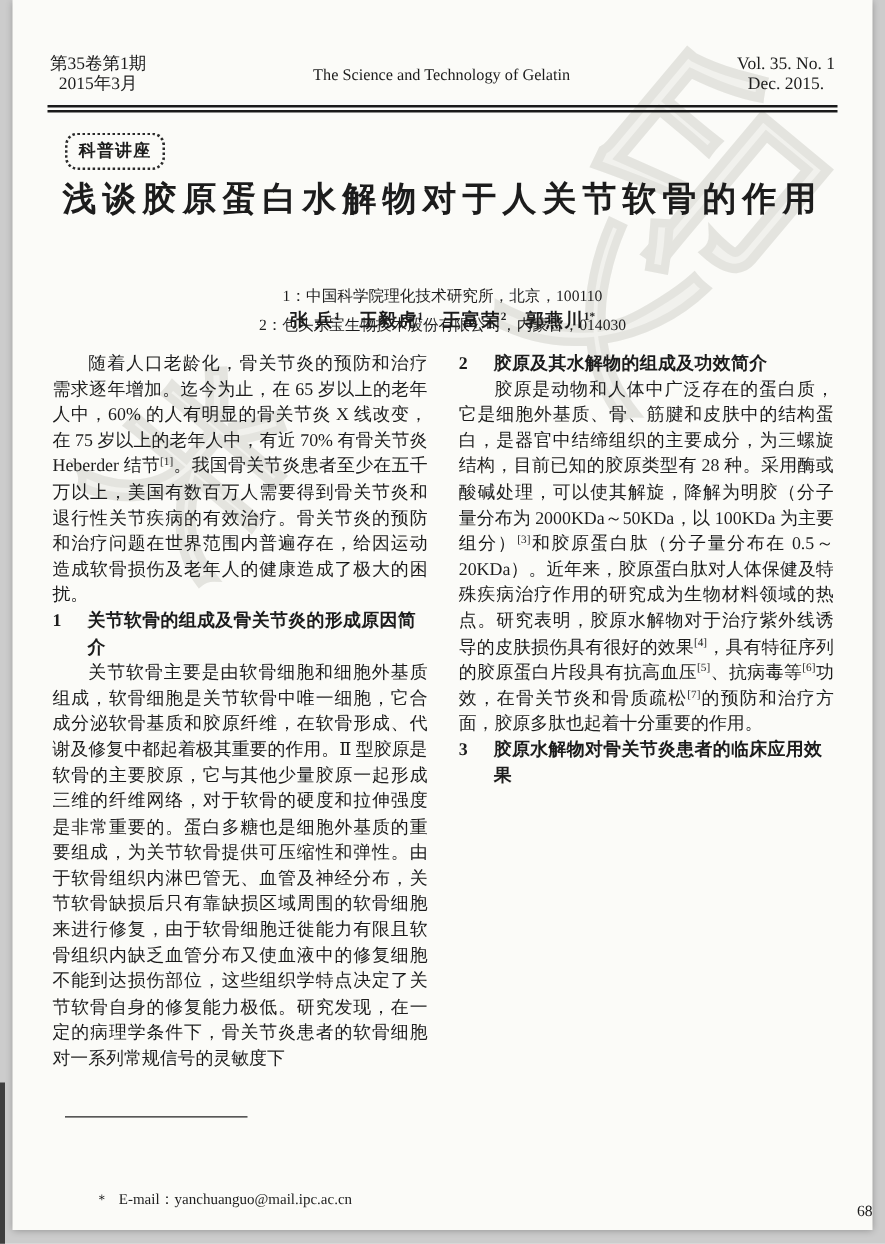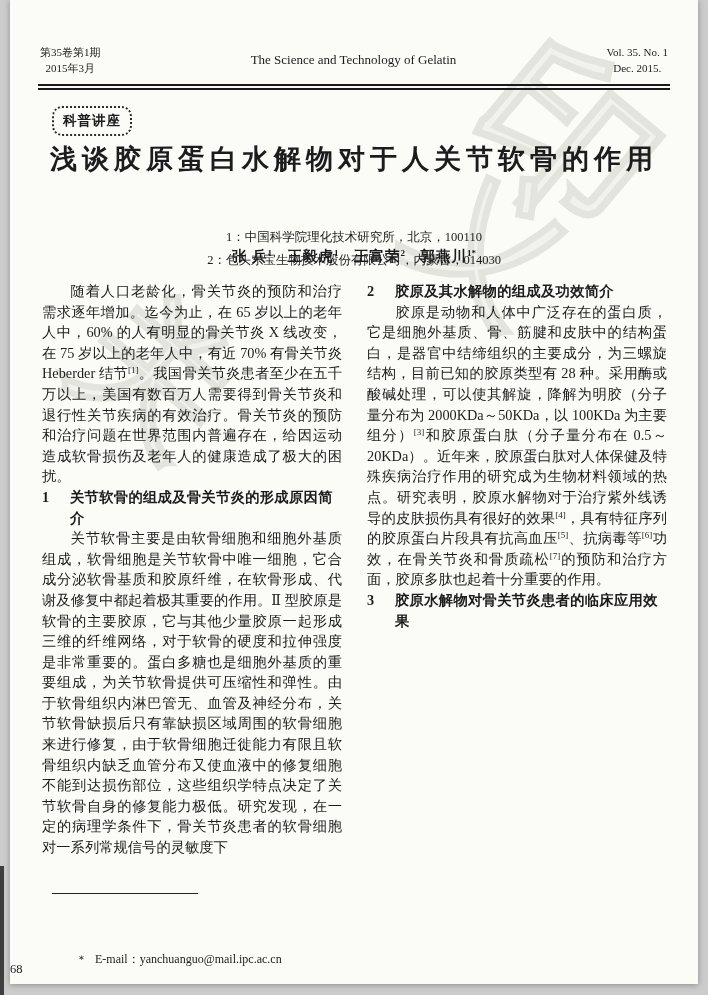--- a/index.html
+++ b/index.html
@@ -27,21 +27,21 @@
   }
   .wm-1 { left:468px; top:52px;  font-size:175px; transform:rotate(40deg); }
   .wm-2 { left:408px; top:168px; font-size:150px; transform:rotate(40deg); }
   .wm-3 { left:70px;  top:300px; font-size:150px; transform:rotate(40deg); }
   .page > .layer { position:relative; z-index:1; }
   
   .j-header {
     position:absolute; top:44px; left:30px; width:628px;
     display:flex; justify-content:space-between; align-items:center;
   }
-  .jh-side { font-size:11px; line-height:16px; text-align:center; white-space:nowrap; }
+  .jh-side { font-size:14px; line-height:16px; text-align:center; white-space:nowrap; }
   .jh-center { text-align:center; }
   .jh-center .cn { font-size:15px; font-weight:bold; letter-spacing:7px; line-height:17px; }
   .jh-center .en { font-size:13px; line-height:14px; }
   .header-rule {
     position:absolute; top:84px; left:28px; width:632px; height:6px;
     border-top:2.5px solid #1a1a1a; border-bottom:2px solid #1a1a1a;
   }
   
   .badge {
     position:absolute; top:106px; left:42px;
@@ -80,21 +80,21 @@
   
   .footnote-rule {
     position:absolute; top:893px; left:42px; width:146px;
     border-top:1.5px solid #222;
   }
   .footnote { position:absolute; top:904px; left:66px; font-size:12px;margin-top:47px; }
   .footnote .marker { font-size:11px; margin-right:8px; }
   
   .page-number {
     position:absolute; top:962px; left:0; width:100%;
-    text-align:left; font-size:12.5px;
+    text-align:right; font-size:12.5px;
   }
 </style>
 </head>
 <body>
 
 <div class="page">
 
   <span class="wm wm-1">印</span>
   <span class="wm wm-2">义</span>
   <span class="wm wm-3">关</span>

